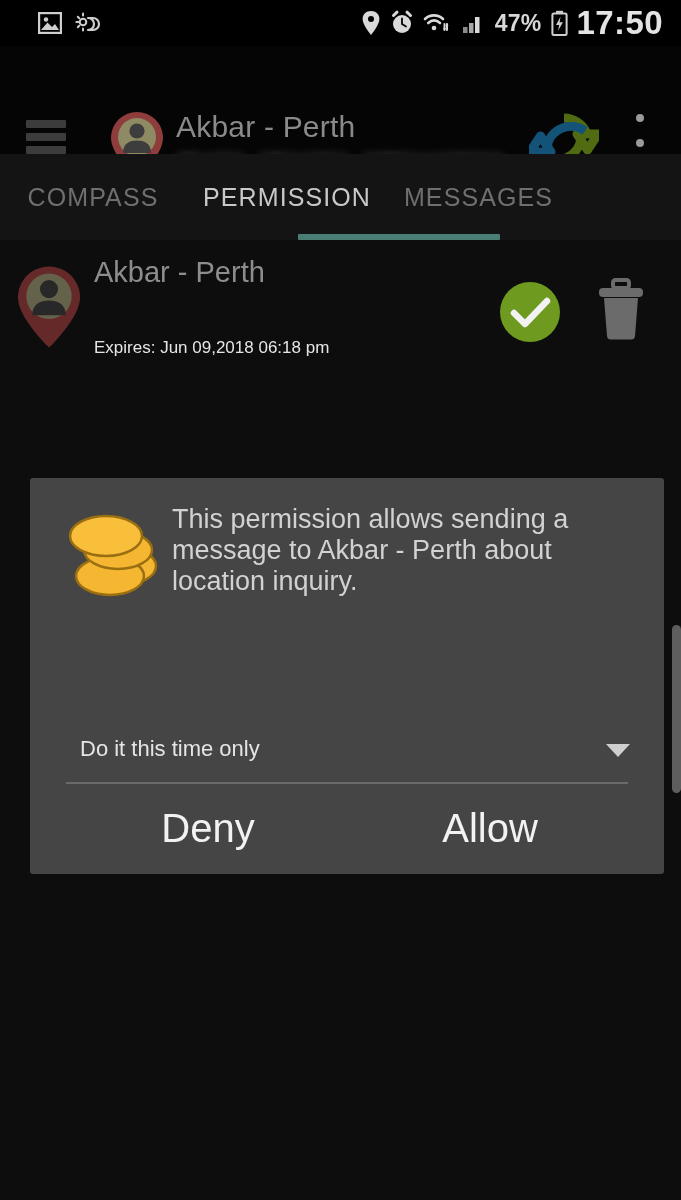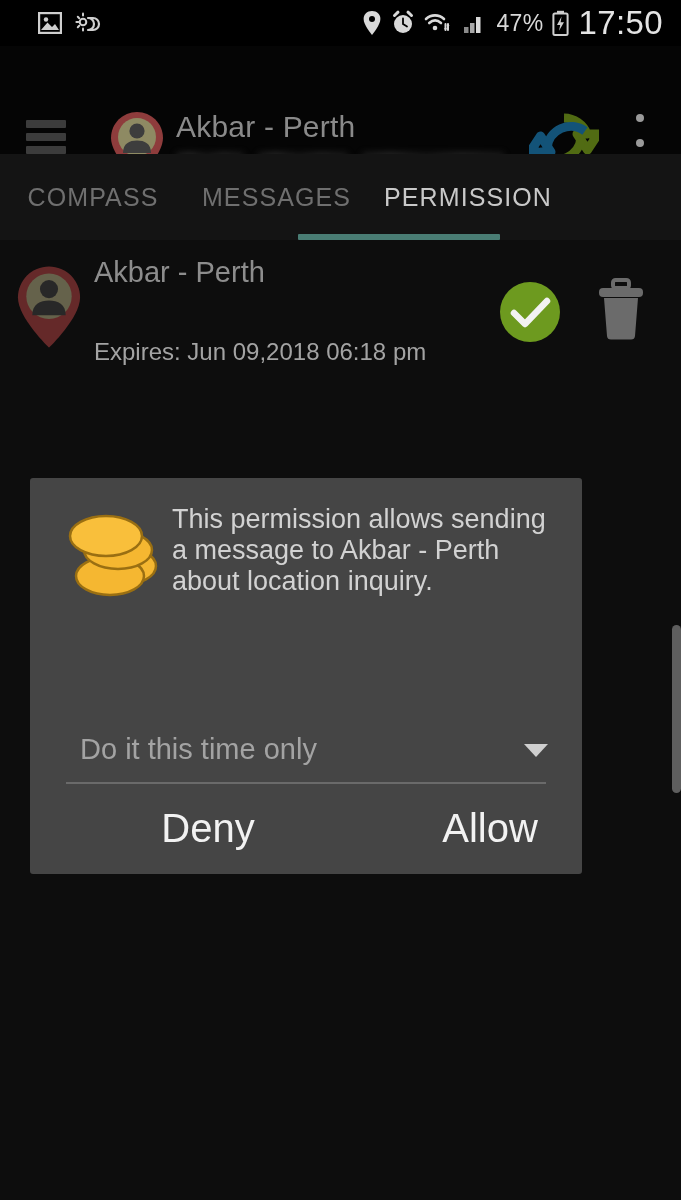--- a/index.html
+++ b/index.html
@@ -11,21 +11,21 @@
   }
   #screen { position:relative; width:681px; height:1200px; background:#0d0d0d; }
 
   
   .statusbar {
     position:absolute; top:0; left:0; width:681px; height:46px;
     background:#000; display:flex; align-items:center;
   }
   .sb-left { display:flex; align-items:center; gap:12px; padding-left:38px; }
   .sb-right { position:absolute; right:18px; top:0; height:46px;
-              display:flex; align-items:center; gap:9px; }
+              display:flex; align-items:center; gap:9px;font-weight:bold; }
   .sb-text { color:#d8d8d8; font-size:23px; letter-spacing:.3px; }
   .sb-clock { color:#e4e4e4; font-size:33px; letter-spacing:.4px; }
   .ic { display:inline-block; line-height:0; }
 
   
   .appbar {
     position:absolute; top:46px; left:0; width:681px; height:108px;
     background:#050505;
   }
   .hamburger { position:absolute; left:26px; top:74px; width:40px; height:34px;
@@ -53,33 +53,33 @@
   .tab.t2 { width:202px; color:#c9c9c9; }
   .tab.t3 { width:181px; }
   .tab-underline { position:absolute; left:298px; bottom:0; width:202px; height:6px;
                    background:#4a7d74; border-radius:1px; }
 
   
   .perm-row { position:absolute; top:250px; left:0; width:681px; height:122px; }
   .perm-pin { position:absolute; left:14px; top:14px; width:70px; height:86px; opacity:.62; }
   .perm-name { position:absolute; left:94px; top:6px; color:#8d8d8d; font-size:29px; }
   .perm-status { position:absolute; left:94px; top:50px; color:#7b7b7b; font-size:26px; }
-  .perm-exp { position:absolute; left:94px; top:88px; color:#a3a3a3; font-size:24px; }
+  .perm-exp { position:absolute; left:94px; top:88px; color:#e5e5e5; font-size:17px; }
   .perm-check { position:absolute; left:498px; top:30px; width:64px; height:64px; }
   .perm-trash { position:absolute; left:596px; top:28px; width:50px; height:64px; }
 
   
-  .dialog { position:absolute; left:30px; top:478px; width:552px; height:396px;
+  .dialog { position:absolute; left:30px; top:478px; width:634px; height:396px;
             background:#454545; border-radius:3px; }
   .dlg-coins { position:absolute; left:36px; top:28px; width:98px; height:96px; }
   .dlg-body { position:absolute; left:142px; top:26px; right:24px; }
   .dlg-p { color:#d2d2d2; font-size:27px; line-height:31px; }
   .dlg-p.note { margin-top:30px; }
   .dlg-select { position:absolute; left:50px; top:240px; right:14px; height:62px; }
-  .dlg-select-label { color:#a3a3a3; font-size:29px; line-height:62px; }
+  .dlg-select-label { color:#e5e5e5; font-size:22px; line-height:62px; }
   .dlg-caret { position:absolute; right:20px; top:26px;
                width:0; height:0; border-left:12px solid transparent;
                border-right:12px solid transparent; border-top:13px solid #cfcfcf; }
   .dlg-divider { position:absolute; left:36px; right:36px; top:304px; height:2px;
                  background:#6a6a6a; }
   .dlg-actions { position:absolute; left:0; top:304px; width:620px; height:92px; }
   .dlg-btn { position:absolute; top:0; height:92px; line-height:92px;
              color:#f2f2f2; font-size:40px; text-align:center; }
   .dlg-btn.deny { left:78px; width:200px; }
   .dlg-btn.allow { left:360px; width:200px; }
@@ -197,22 +197,22 @@
 
     <div class="kebab">
       <i></i>
         <i></i>
         <i></i>
     </div>
   </div>
 
   <div class="tabs">
     <div class="tab t0">COMPASS</div>
+    <div class="tab t2">PERMISSION</div>
     <div class="tab t3">MESSAGES</div>
-    <div class="tab t2">PERMISSION</div>
     <div class="tab-underline"></div>
   </div>
 
   <div class="perm-row">
     <div class="perm-pin">
       <svg width="70" height="86" viewBox="0 0 58 72">
         <path d="M29 2 C14.6 2 3 13.6 3 28 C3 45 29 70 29 70 C29 70 55 45 55 28 C55 13.6 43.4 2 29 2 Z" fill="#9c3b3b"></path>
         <circle cx="29" cy="27" r="19" fill="#9c9771"></circle>
         <circle cx="29" cy="21" r="7.6" fill="#3a3a3a"></circle>
         <path d="M15 43 C15 33.5 21.5 30.5 29 30.5 C36.5 30.5 43 33.5 43 43 Z" fill="#3a3a3a"></path>

